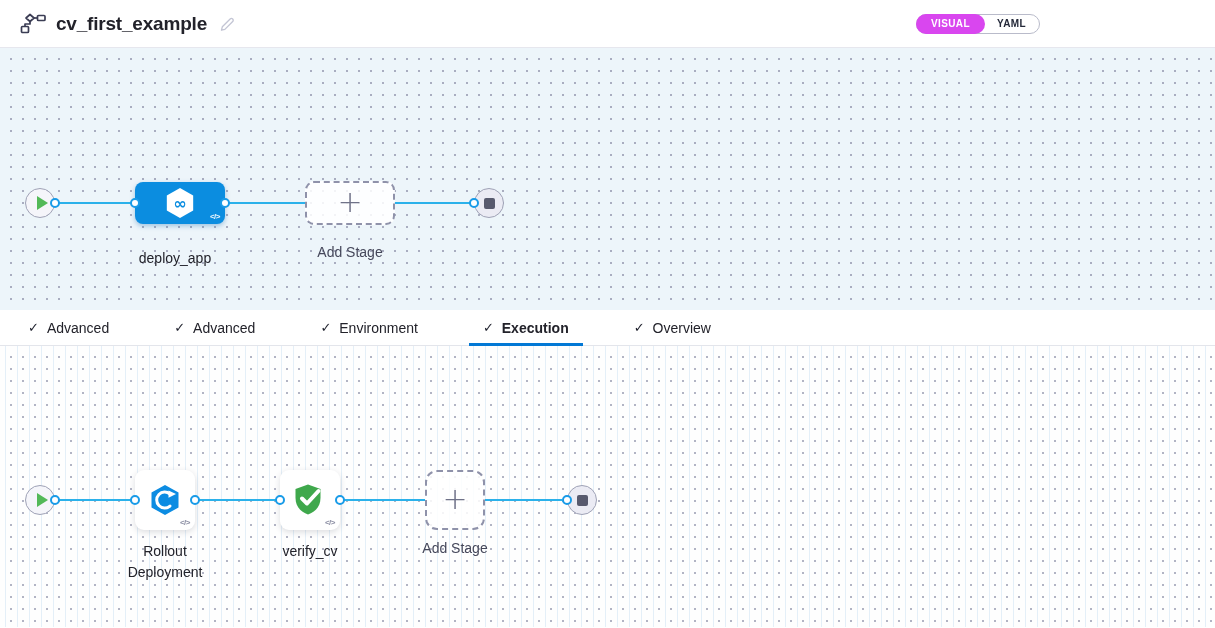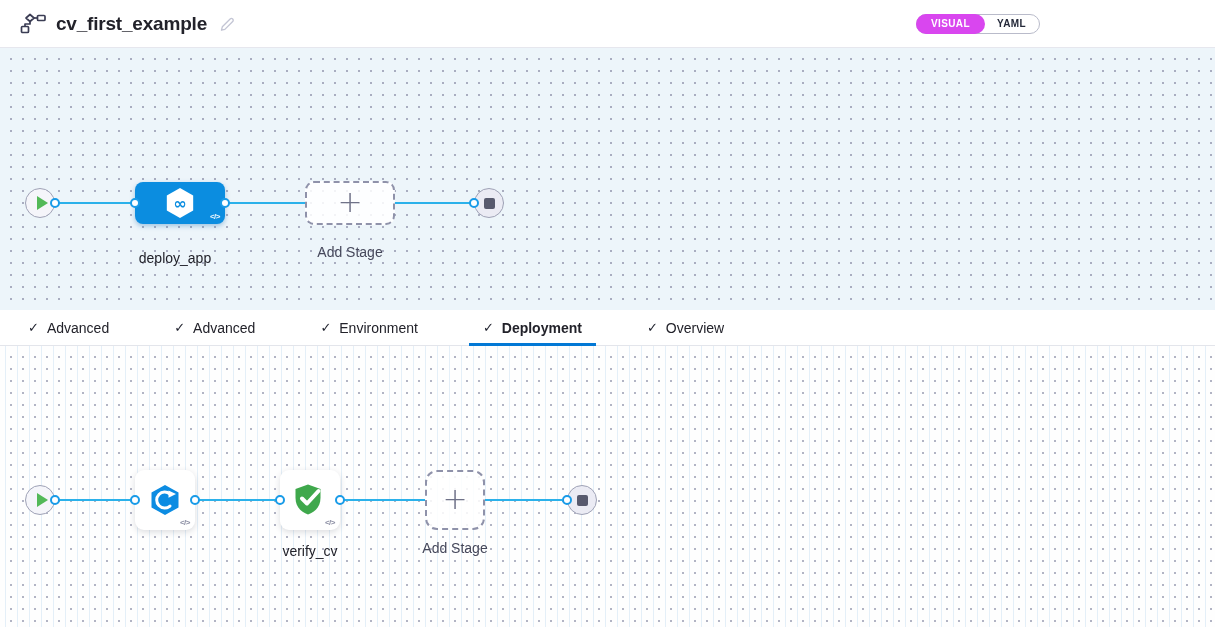--- a/index.html
+++ b/index.html
@@ -174,21 +174,21 @@
     <button class="tab">
       <span class="check">✓</span>
       <span class="tab-label">Advanced</span>
     </button>
     <button class="tab">
       <span class="check">✓</span>
       <span class="tab-label">Environment</span>
     </button>
     <button class="tab active">
       <span class="check">✓</span>
-      <span class="tab-label">Deployment</span>
+      <span class="tab-label">Execution</span>
     </button>
     <button class="tab">
       <span class="check">✓</span>
       <span class="tab-label">Overview</span>
     </button>
   </nav>
 
   <section class="canvas exec-canvas">
     <div class="node-circle" style="left:25px; top:139px;">
       <span class="play-tri"></span>
@@ -229,17 +229,18 @@
       <span class="plus">+</span>
     </button>
 
     <div class="pipe-line" style="left:485px; top:153px; width:77px;"></div>
 
     <div class="node-circle end" style="left:567px; top:139px;">
       <span class="stop-sq"></span>
     </div>
     <div class="ring" style="left:562px; top:149px;"></div>
 
+    <div class="node-label dark" style="left:105px; top:195px;">Rollout Deployment</div>
     <div class="node-label dark" style="left:250px; top:195px;">verify_cv</div>
     <div class="node-label" style="left:395px; top:192px;">Add Stage</div>
   </section>
 
 </div>
 
 </body></html>

